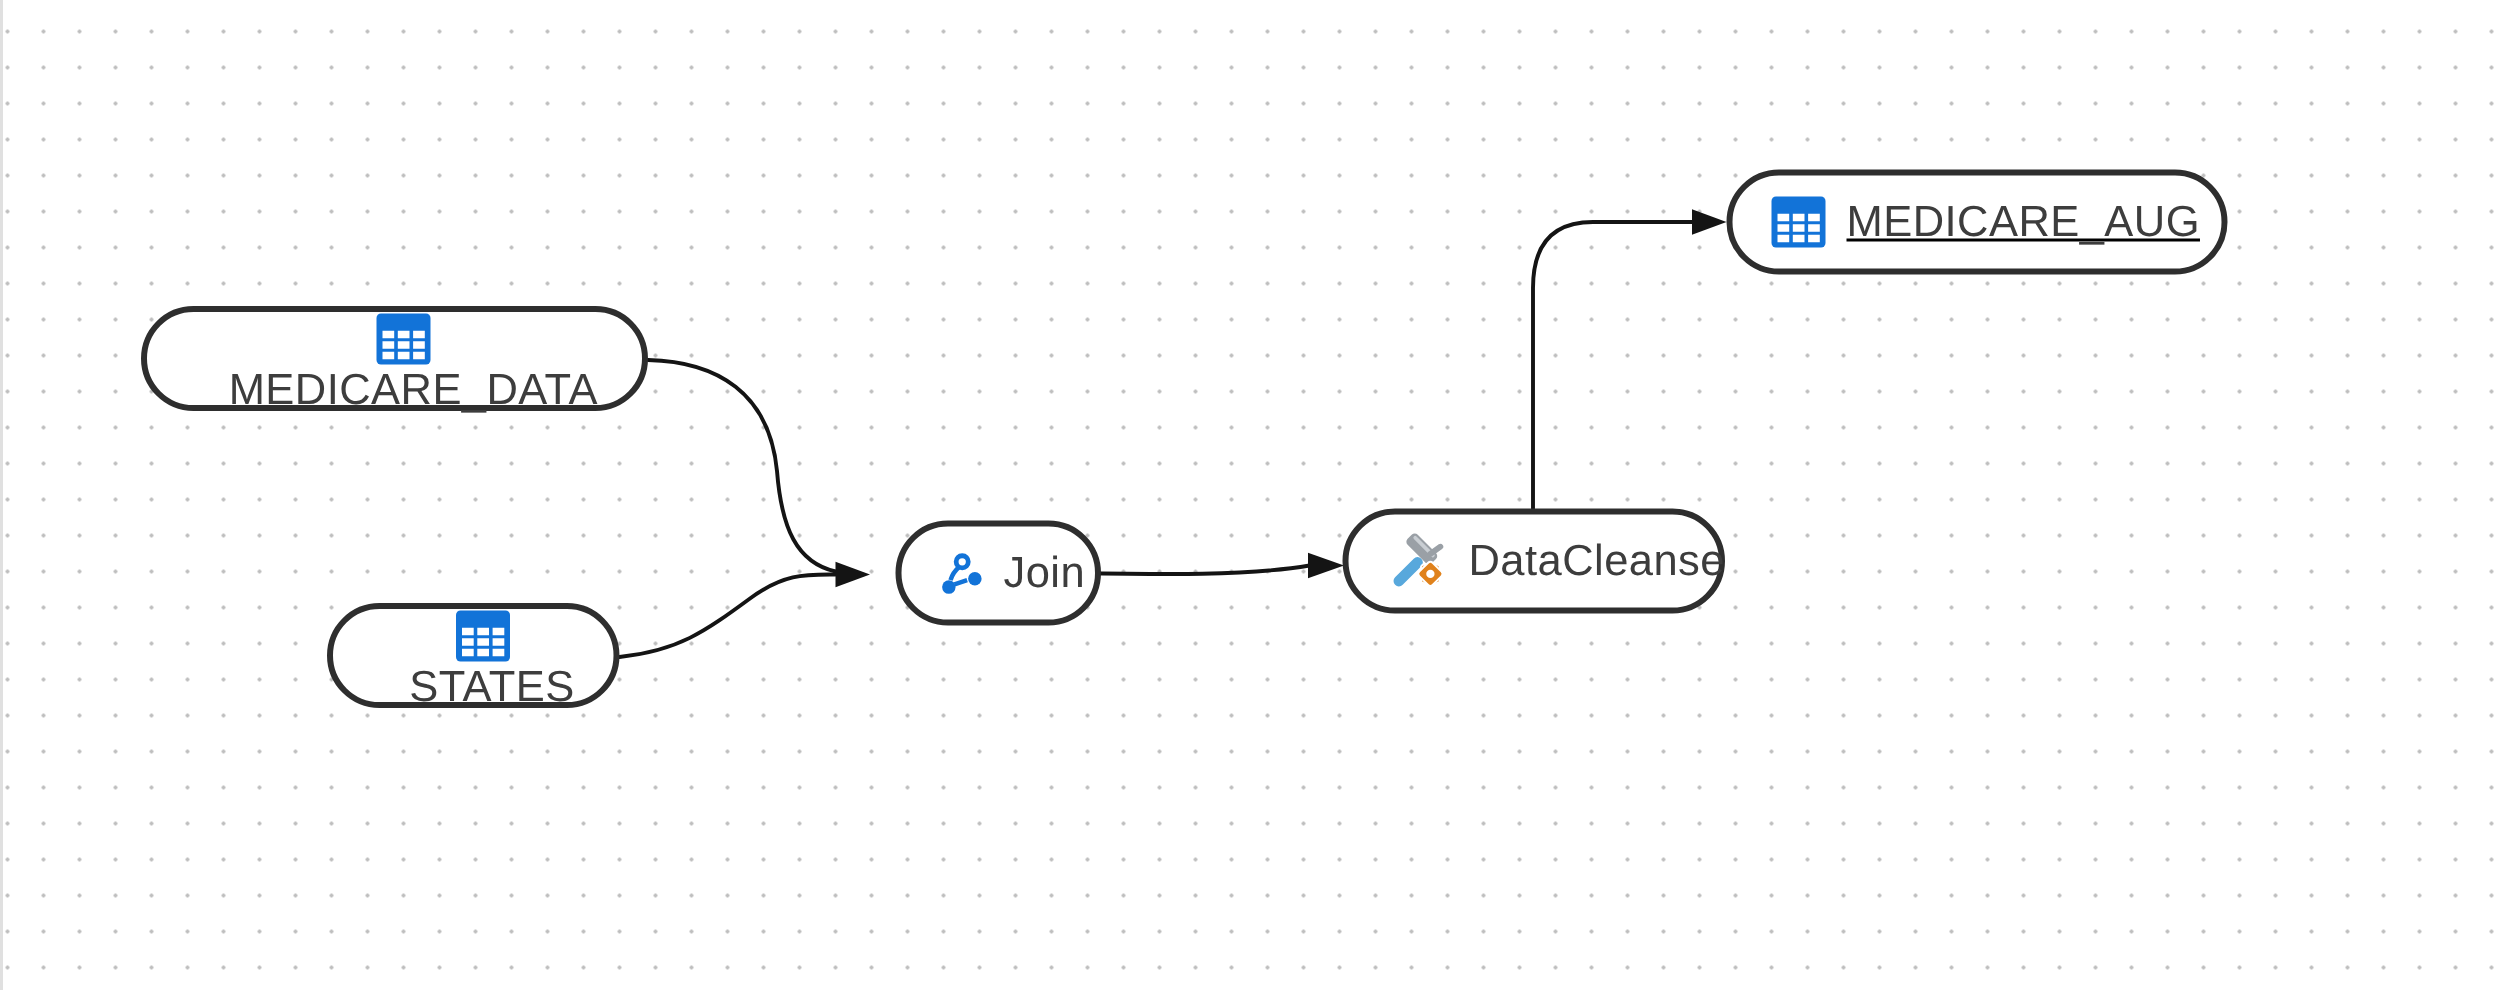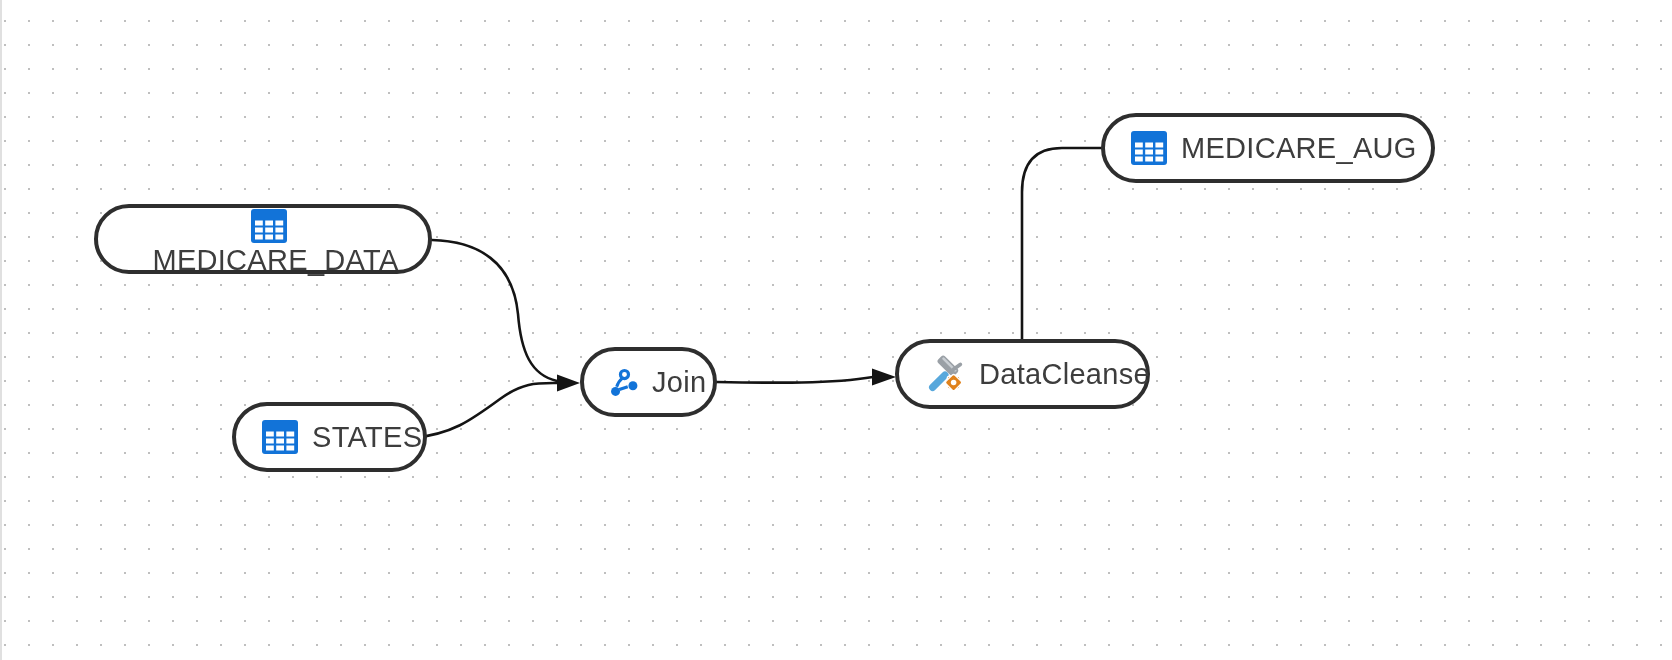--- a/index.html
+++ b/index.html
@@ -40,24 +40,24 @@
     border:4px solid var(--node_border);
     border-radius:35px;
     padding-left:25px;
     white-space:nowrap;
     cursor:pointer;
   }
   .node .icon{display:flex;align-items:center;justify-content:center;margin-right:13px;flex:0 0 auto;}
   .node .label{font-size:29px;color:var(--text);letter-spacing:0.3px;}
 
   #n-medicare-data{left:94px;top:204px;width:338px;flex-direction:column;}
-  #n-states{left:232px;top:402px;width:195px;}
-  #n-join{left:580px;top:347px;width:137px;}
+  #n-states{left:218px;top:402px;width:195px;flex-direction:column;}
+  #n-join{left:597px;top:347px;width:137px;}
   #n-datacleanse{left:895px;top:339px;width:255px;}
-  #n-medicare-aug{left:1101px;top:113px;width:334px;}
+  #n-medicare-aug{left:1151px;top:113px;width:334px;text-decoration:underline;}
 </style>
 </head>
 <body>
 
 <div class="canvas">
 
   <div class="left-border"></div>
 
   <svg class="edges" viewBox="0 0 1672 660">
     <path d="M 432 240 C 478 241 513 262 518 314 C 521 352 531 375 557 381"></path>

